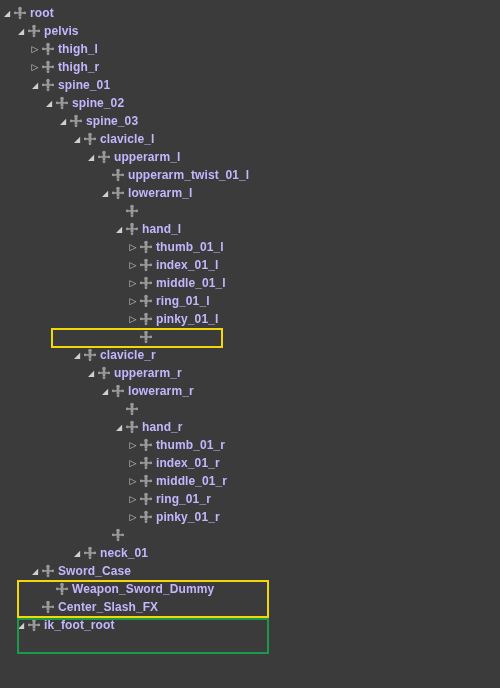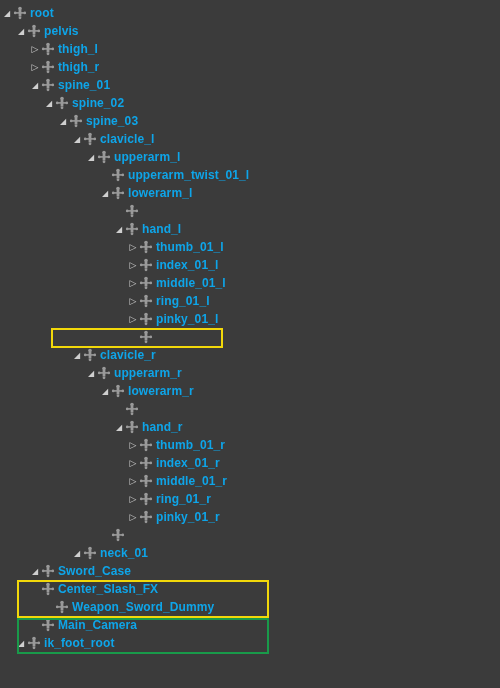--- a/index.html
+++ b/index.html
@@ -44,21 +44,21 @@
     display: inline-flex;
     align-items: center;
     justify-content: center;
     width: 14px;
     height: 14px;
     flex: 0 0 14px;
     margin-right: 3px;
   }
   .bone svg { display: block; }
   .label {
-    color: #0ea5e9;
+    color: #c4b5fd;
     font-weight: 600;
     letter-spacing: 0.1px;
   }
   .hl-yellow {
     position: absolute;
     border: 2px solid #f2d80a;
     box-sizing: border-box;
     pointer-events: none;
   }
   .hl-green {
@@ -720,65 +720,49 @@
             <circle cx="2.2" cy="6.9" r="1.3" fill="#9a9a9a"></circle>
             <circle cx="11.8" cy="6.9" r="1.3" fill="#9a9a9a"></circle>
             <circle cx="7" cy="11.8" r="1.4" fill="#9a9a9a"></circle>
           </svg>
         </span>
         <span class="label">Sword_Case</span>
       </div>
       <div class="row">
         <span class="indent"></span>
         <span class="indent"></span>
+        <span class="indent"></span>
         <span class="arrow blank">◢</span>
         <span class="bone">
           <svg width="14" height="14" viewBox="0 0 14 14">
             <circle cx="7" cy="2.5" r="1.8" fill="#9a9a9a"></circle>
             <rect x="5.6" y="3.5" width="2.8" height="7" fill="#9a9a9a"></rect>
             <rect x="1.6" y="6.1" width="10.8" height="1.6" fill="#9a9a9a"></rect>
             <circle cx="2.2" cy="6.9" r="1.3" fill="#9a9a9a"></circle>
             <circle cx="11.8" cy="6.9" r="1.3" fill="#9a9a9a"></circle>
             <circle cx="7" cy="11.8" r="1.4" fill="#9a9a9a"></circle>
           </svg>
         </span>
+        <span class="label">Weapon_Sword_Dummy</span>
+      </div>
+      <div class="row">
+        <span class="indent"></span>
+        <span class="indent"></span>
+        <span class="arrow blank">◢</span>
+        <span class="bone">
+          <svg width="14" height="14" viewBox="0 0 14 14">
+            <circle cx="7" cy="2.5" r="1.8" fill="#9a9a9a"></circle>
+            <rect x="5.6" y="3.5" width="2.8" height="7" fill="#9a9a9a"></rect>
+            <rect x="1.6" y="6.1" width="10.8" height="1.6" fill="#9a9a9a"></rect>
+            <circle cx="2.2" cy="6.9" r="1.3" fill="#9a9a9a"></circle>
+            <circle cx="11.8" cy="6.9" r="1.3" fill="#9a9a9a"></circle>
+            <circle cx="7" cy="11.8" r="1.4" fill="#9a9a9a"></circle>
+          </svg>
+        </span>
         <span class="label">Center_Slash_FX</span>
-      </div>
-      <div class="row">
-        <span class="indent"></span>
-        <span class="indent"></span>
-        <span class="indent"></span>
-        <span class="arrow blank">◢</span>
-        <span class="bone">
-          <svg width="14" height="14" viewBox="0 0 14 14">
-            <circle cx="7" cy="2.5" r="1.8" fill="#9a9a9a"></circle>
-            <rect x="5.6" y="3.5" width="2.8" height="7" fill="#9a9a9a"></rect>
-            <rect x="1.6" y="6.1" width="10.8" height="1.6" fill="#9a9a9a"></rect>
-            <circle cx="2.2" cy="6.9" r="1.3" fill="#9a9a9a"></circle>
-            <circle cx="11.8" cy="6.9" r="1.3" fill="#9a9a9a"></circle>
-            <circle cx="7" cy="11.8" r="1.4" fill="#9a9a9a"></circle>
-          </svg>
-        </span>
-        <span class="label">Weapon_Sword_Dummy</span>
-      </div>
-      <div class="row">
-        <span class="indent"></span>
-        <span class="indent"></span>
-        <span class="arrow blank">◢</span>
-        <span class="bone">
-          <svg width="14" height="14" viewBox="0 0 14 14">
-            <circle cx="7" cy="2.5" r="1.8" fill="#9a9a9a"></circle>
-            <rect x="5.6" y="3.5" width="2.8" height="7" fill="#9a9a9a"></rect>
-            <rect x="1.6" y="6.1" width="10.8" height="1.6" fill="#9a9a9a"></rect>
-            <circle cx="2.2" cy="6.9" r="1.3" fill="#9a9a9a"></circle>
-            <circle cx="11.8" cy="6.9" r="1.3" fill="#9a9a9a"></circle>
-            <circle cx="7" cy="11.8" r="1.4" fill="#9a9a9a"></circle>
-          </svg>
-        </span>
-        <span class="label">Main_Camera</span>
       </div>
       <div class="row">
         <span class="indent"></span>
         <span class="arrow" style="color: rgb(207, 207, 207); font-size: 8px;">◢</span>
         <span class="bone">
           <svg width="14" height="14" viewBox="0 0 14 14">
             <circle cx="7" cy="2.5" r="1.8" fill="#9a9a9a"></circle>
             <rect x="5.6" y="3.5" width="2.8" height="7" fill="#9a9a9a"></rect>
             <rect x="1.6" y="6.1" width="10.8" height="1.6" fill="#9a9a9a"></rect>
             <circle cx="2.2" cy="6.9" r="1.3" fill="#9a9a9a"></circle>

